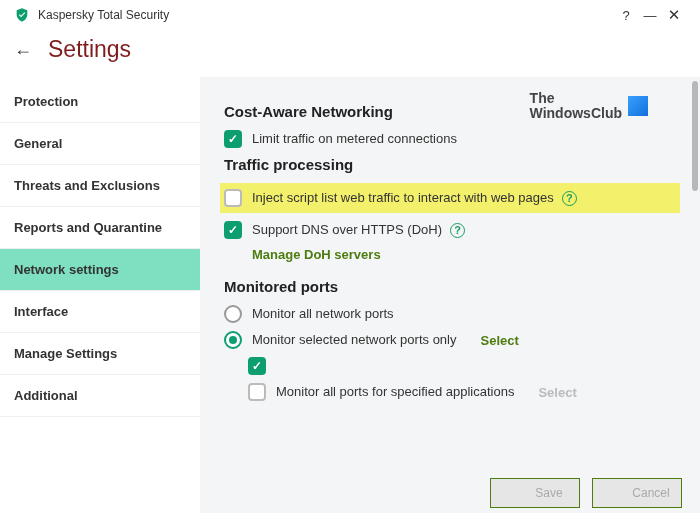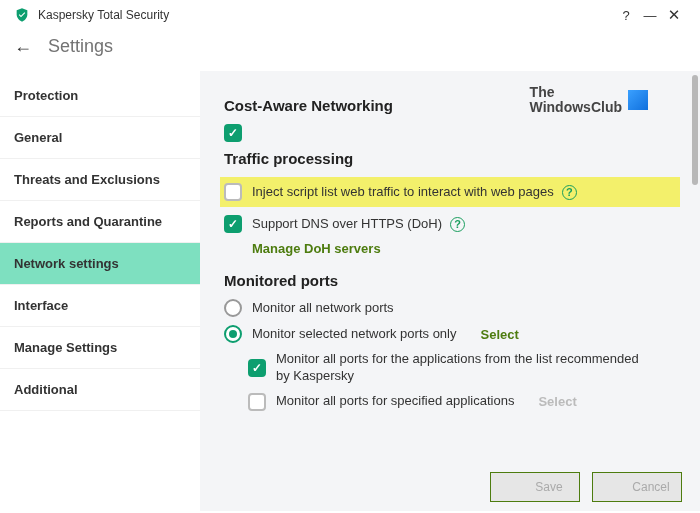--- a/index.html
+++ b/index.html
@@ -8,21 +8,21 @@
 
 .titlebar { display: flex; align-items: center; padding: 6px 14px; height: 30px; }
 .shield-logo { width: 16px; height: 16px; margin-right: 8px; }
 .app-title { font-size: 12px; color: #333; flex: 1; }
 .titlebar-ctrl { width: 24px; text-align: center; font-size: 13px; color: #333; cursor: pointer; }
 .titlebar-x { font-size: 15px; }
 
 
 .header-row { display: flex; align-items: center; padding: 6px 14px 14px 14px; }
 .back-arrow { font-size: 18px; color: #333; cursor: pointer; margin-right: 16px; }
-.page-title { font-size: 18px; font-weight: 400; color: #737373; }
+.page-title { font-size: 23px; font-weight: 400; color: #7f1d1d; }
 
 
 .body-wrap { display: flex; height: 440px; }
 .sidebar { width: 200px; background: #fff; padding-top: 4px; }
 .side-item { padding: 13px 14px; font-size: 13px; font-weight: 600; color: #333; cursor: pointer; border-bottom: 1px solid #f0f0f0; }
 .side-item.active { background: #7ee0c0; }
 
 .content-area { flex: 1; background: #f4f5f7; position: relative; padding: 18px 24px 0 24px; overflow: hidden; }
 .scroll-thumb { position: absolute; right: 2px; top: 4px; width: 6px; height: 110px; background: #b8b8b8; border-radius: 3px; }
 
@@ -99,20 +99,21 @@
       <div class="wm-txt">
         <div>The</div>
         <div>WindowsClub</div>
       </div>
       <div class="wm-sq"></div>
     </div>
 
     <div class="section-title">Cost-Aware Networking</div>
     <div class="row">
       <span class="cb checked"></span>
+      <label>Limit traffic on metered connections</label>
     </div>
 
     <div class="section-title">Traffic processing</div>
     <div class="row highlight">
       <span class="cb unchecked"></span>
       <label>Inject script list web traffic to interact with web pages</label>
       <span class="help"></span>
     </div>
     <div class="row">
       <span class="cb checked"></span>
@@ -126,21 +127,20 @@
       <span class="rd"></span>
       <label>Monitor all network ports</label>
     </div>
     <div class="row">
       <span class="rd checked"></span>
       <label>Monitor selected network ports only</label>
       <span class="link inline">Select</span>
     </div>
     <div class="row indent">
       <span class="cb checked"></span>
-      <label style="max-width:380px">Monitor all ports for the applications from the list recommended by Kaspersky</label>
     </div>
     <div class="row indent">
       <span class="cb unchecked"></span>
       <label>Monitor all ports for specified applications</label>
       <span class="link inline disabled">Select</span>
     </div>
 
     <div class="footer">
       <div class="btn">Save</div>
       <div class="btn">Cancel</div>

